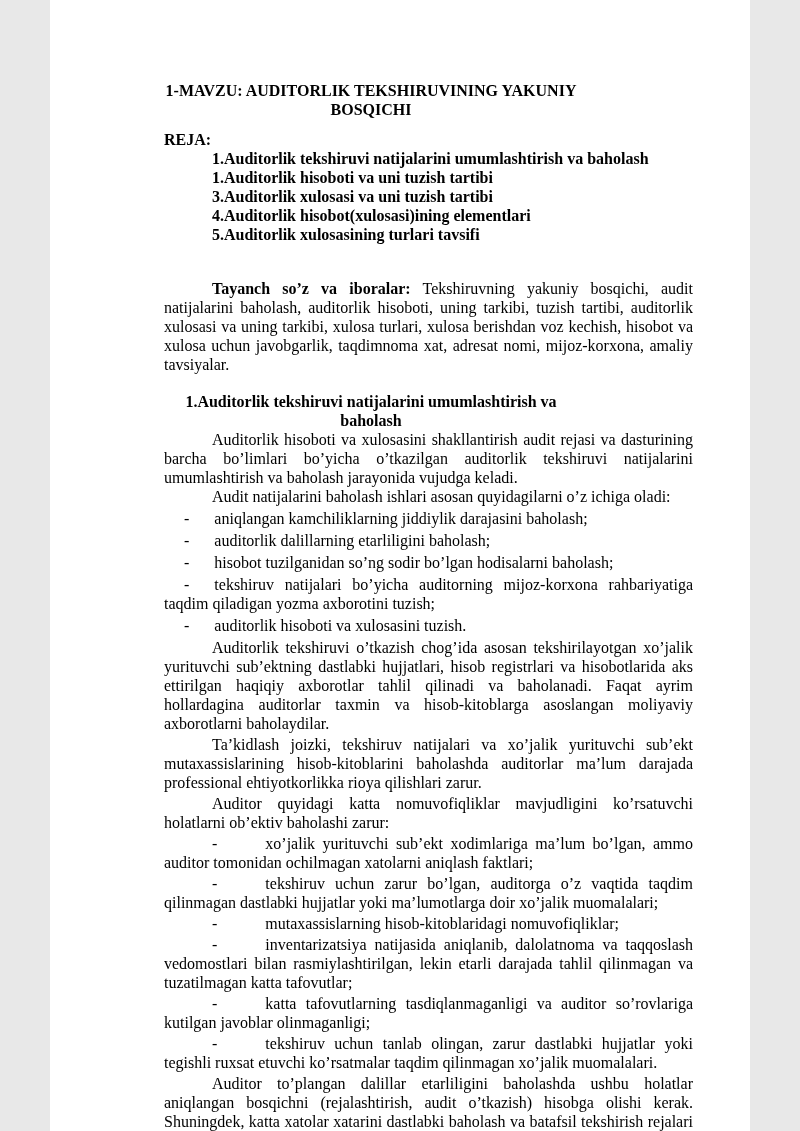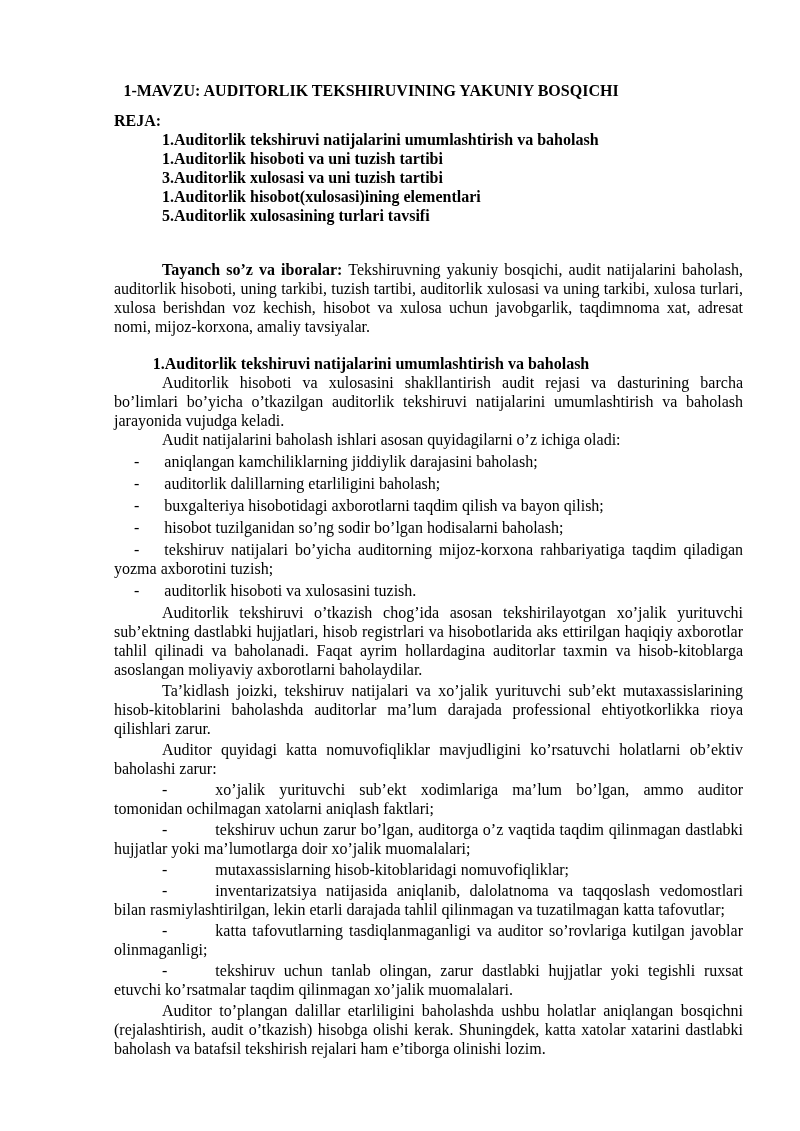--- a/index.html
+++ b/index.html
@@ -1,18 +1,18 @@
 <!DOCTYPE html>
 <html><head>
 <meta charset="utf-8">
 <style>
   html,body { margin:0; padding:0; background:#e8e8e8; }
   .page {
     position:relative;
-    width:800px; height:1131px;
+    width:700px; height:1131px;
     margin:0 auto;
     background:#ffffff;
     color:#000000;
     font-family:"Liberation Serif", "DejaVu Serif", serif;
     font-size:16px;
     line-height:19px;
     overflow:hidden;
     box-sizing:border-box;
   }
   .content { padding:81px 57px 0 114px; }
@@ -62,36 +62,35 @@
   <div class="content">
 
     <p class="doc-title">1-MAVZU: AUDITORLIK TEKSHIRUVINING YAKUNIY BOSQICHI</p>
 
     <p class="plan-heading">REJA:</p>
 
     <div class="plan-list">
       <div class="plan-item">1.Auditorlik tekshiruvi natijalarini umumlashtirish va baholash</div>
       <div class="plan-item">1.Auditorlik hisoboti va uni tuzish tartibi</div>
       <div class="plan-item">3.Auditorlik xulosasi va uni tuzish tartibi</div>
-      <div class="plan-item">1.Auditorlik hisobot(xulosasi)ining elementlari</div>
+      <div class="plan-item">4.Auditorlik hisobot(xulosasi)ining elementlari</div>
       <div class="plan-item">5.Auditorlik xulosasining turlari tavsifi</div>
     </div>
 
     <p class="para keywords"><span class="keywords-label">Tayanch so’z va iboralar:</span><span> Tekshiruvning yakuniy bosqichi, audit natijalarini baholash, auditorlik hisoboti, uning tarkibi, tuzish tartibi, auditorlik xulosasi va uning tarkibi, xulosa turlari, xulosa berishdan voz kechish, hisobot va xulosa uchun javobgarlik, taqdimnoma xat, adresat nomi, mijoz-korxona, amaliy tavsiyalar.</span></p>
 
     <p class="section-heading">1.Auditorlik tekshiruvi natijalarini umumlashtirish va baholash</p>
 
     <p class="para">Auditorlik hisoboti va xulosasini shakllantirish audit rejasi va dasturining barcha bo’limlari bo’yicha o’tkazilgan auditorlik tekshiruvi natijalarini umumlashtirish va baholash jarayonida vujudga keladi.</p>
 
     <p class="para">Audit natijalarini baholash ishlari asosan quyidagilarni o’z ichiga oladi:</p>
 
     <div>
       <p class="li li1"><span>-</span><span class="tab1"></span><span>aniqlangan kamchiliklarning jiddiylik darajasini baholash;</span></p>
       <p class="li li1"><span>-</span><span class="tab1"></span><span>auditorlik dalillarning etarliligini baholash;</span></p>
-      <p class="li li1"><span>-</span><span class="tab1"></span><span>buxgalteriya hisobotidagi axborotlarni taqdim qilish va bayon qilish;</span></p>
       <p class="li li1"><span>-</span><span class="tab1"></span><span>hisobot tuzilganidan so’ng sodir bo’lgan hodisalarni baholash;</span></p>
       <p class="li li1"><span>-</span><span class="tab1"></span><span>tekshiruv natijalari bo’yicha auditorning mijoz-korxona rahbariyatiga taqdim qiladigan yozma axborotini tuzish;</span></p>
       <p class="li li1"><span>-</span><span class="tab1"></span><span>auditorlik hisoboti va xulosasini tuzish.</span></p>
     </div>
 
     <p class="para">Auditorlik tekshiruvi o’tkazish chog’ida asosan tekshirilayotgan xo’jalik yurituvchi sub’ektning dastlabki hujjatlari, hisob registrlari va hisobotlarida aks ettirilgan haqiqiy axborotlar tahlil qilinadi va baholanadi. Faqat ayrim hollardagina auditorlar taxmin va hisob-kitoblarga asoslangan moliyaviy axborotlarni baholaydilar.</p>
 
     <p class="para para-sp">Ta’kidlash joizki, tekshiruv natijalari va xo’jalik yurituvchi sub’ekt mutaxassislarining hisob-kitoblarini baholashda auditorlar ma’lum darajada professional ehtiyotkorlikka rioya qilishlari zarur.</p>
 
     <p class="para para-sp">Auditor quyidagi katta nomuvofiqliklar mavjudligini ko’rsatuvchi holatlarni ob’ektiv baholashi zarur:</p>

